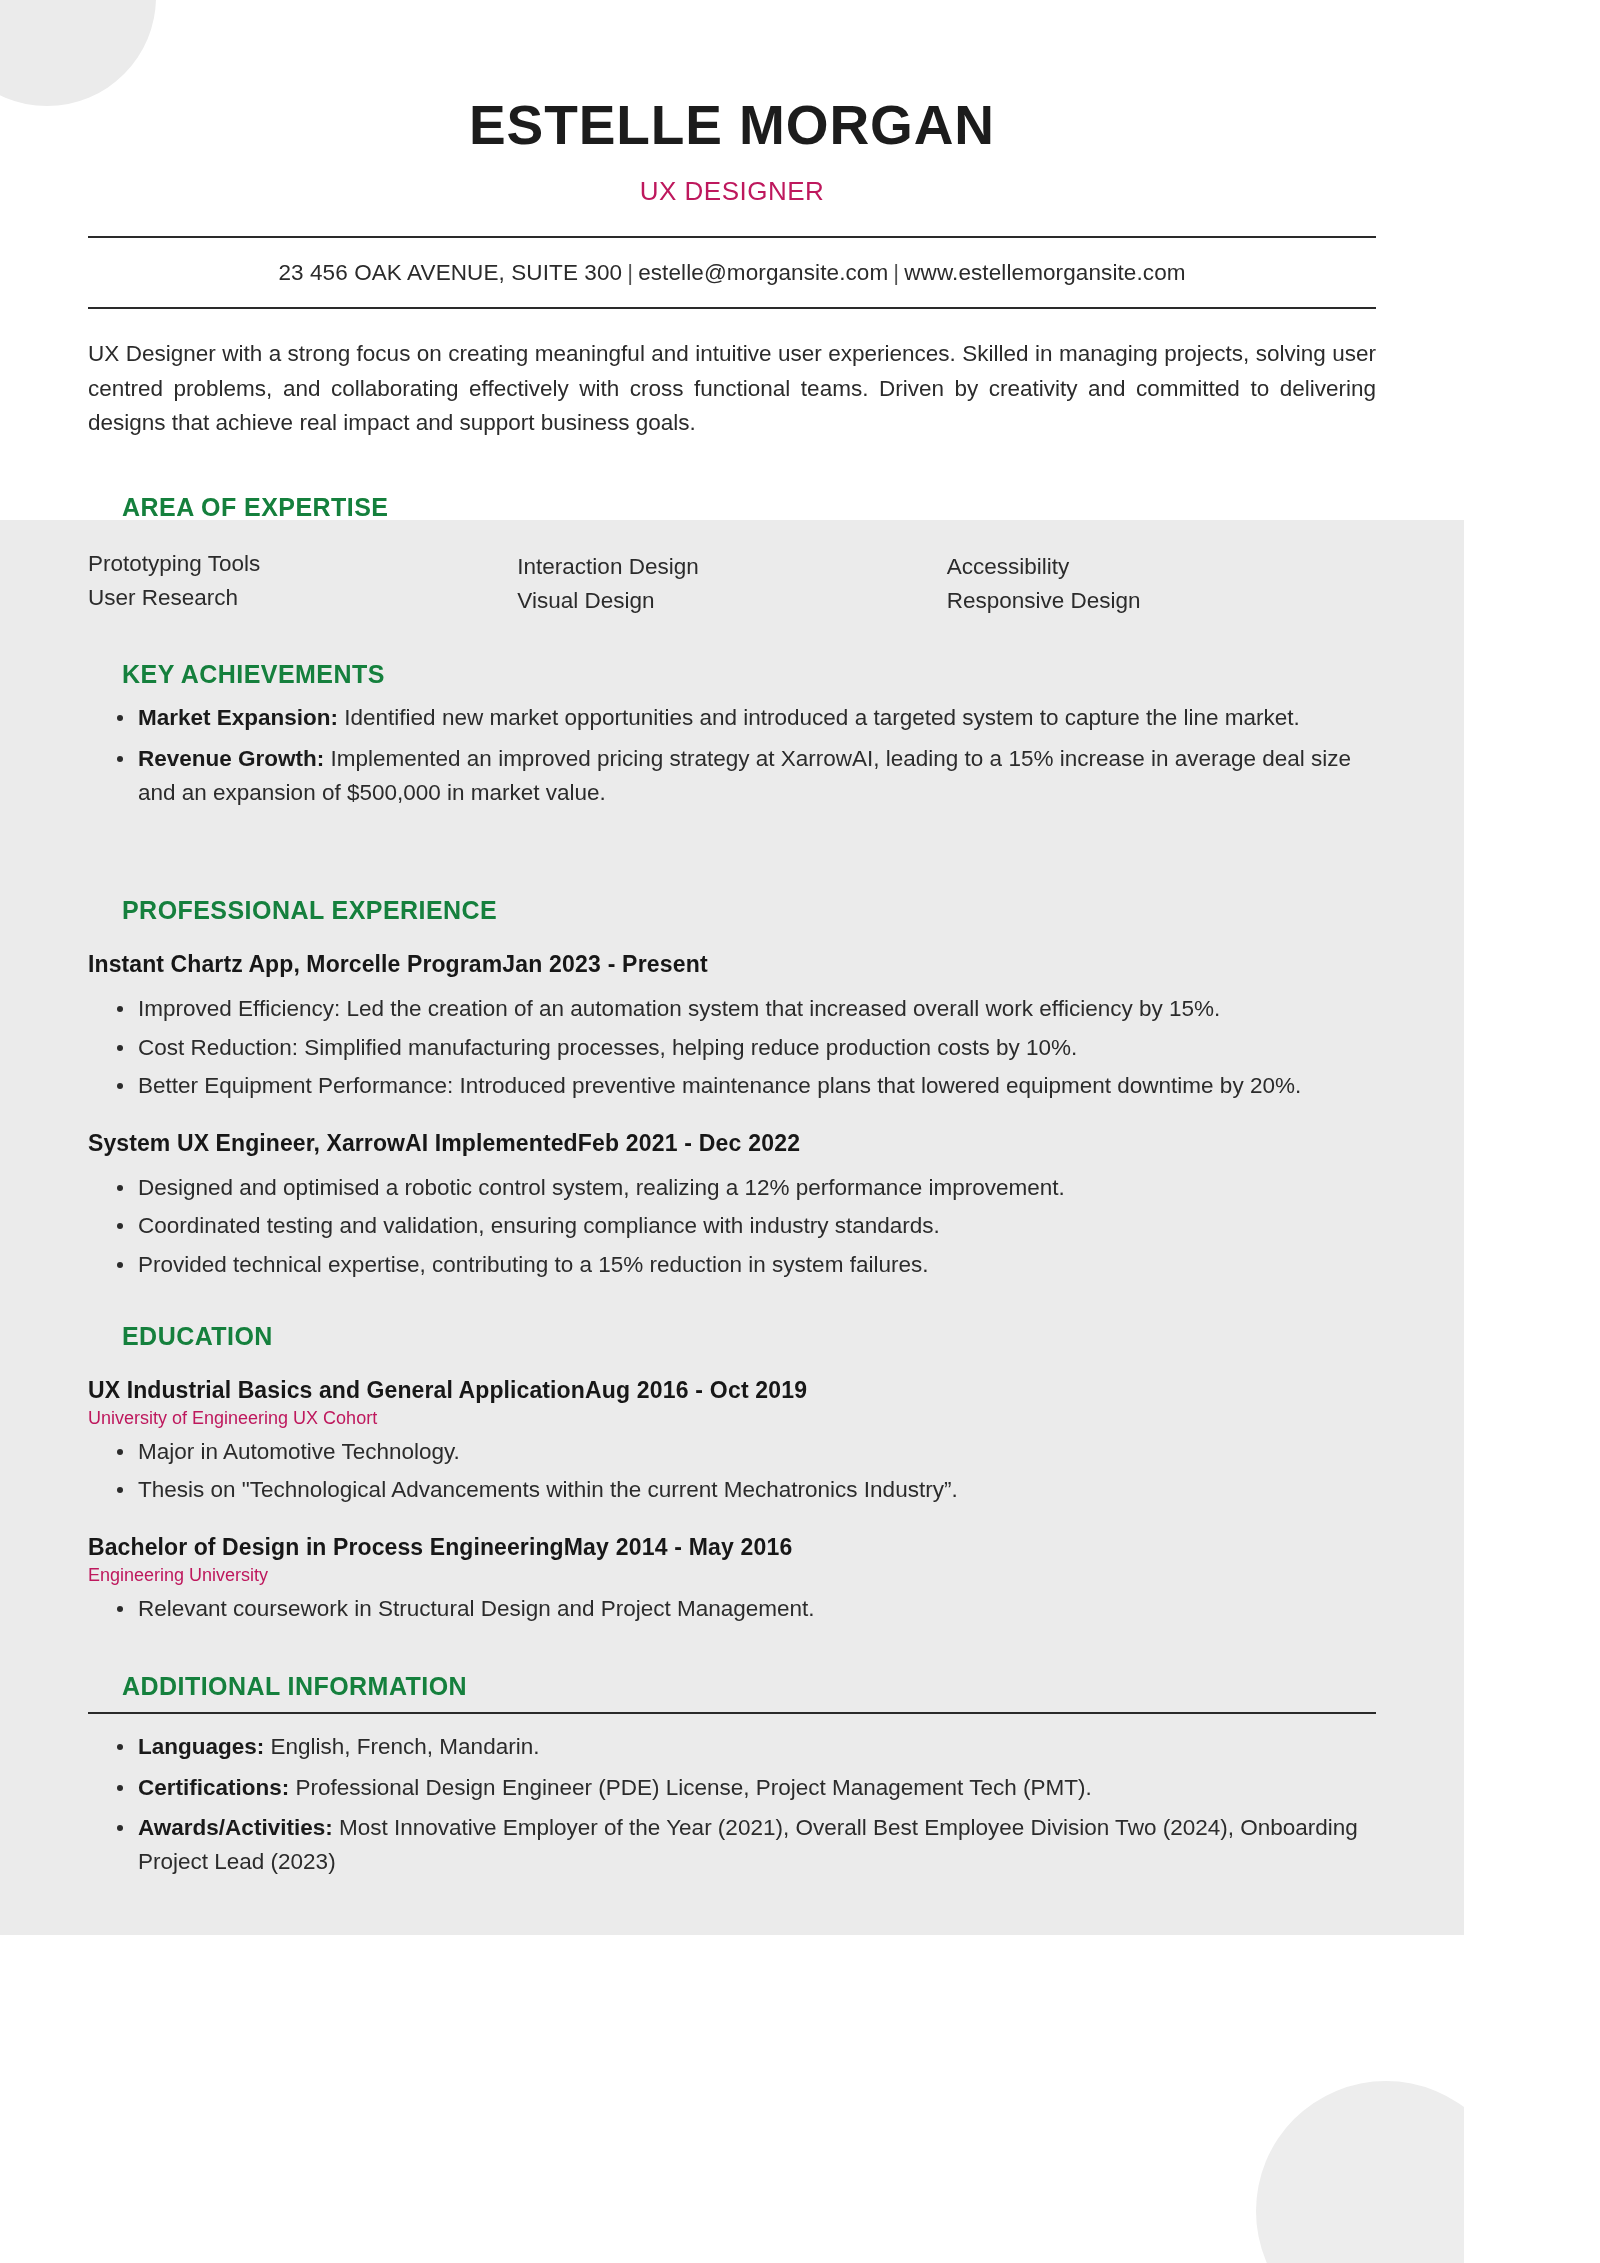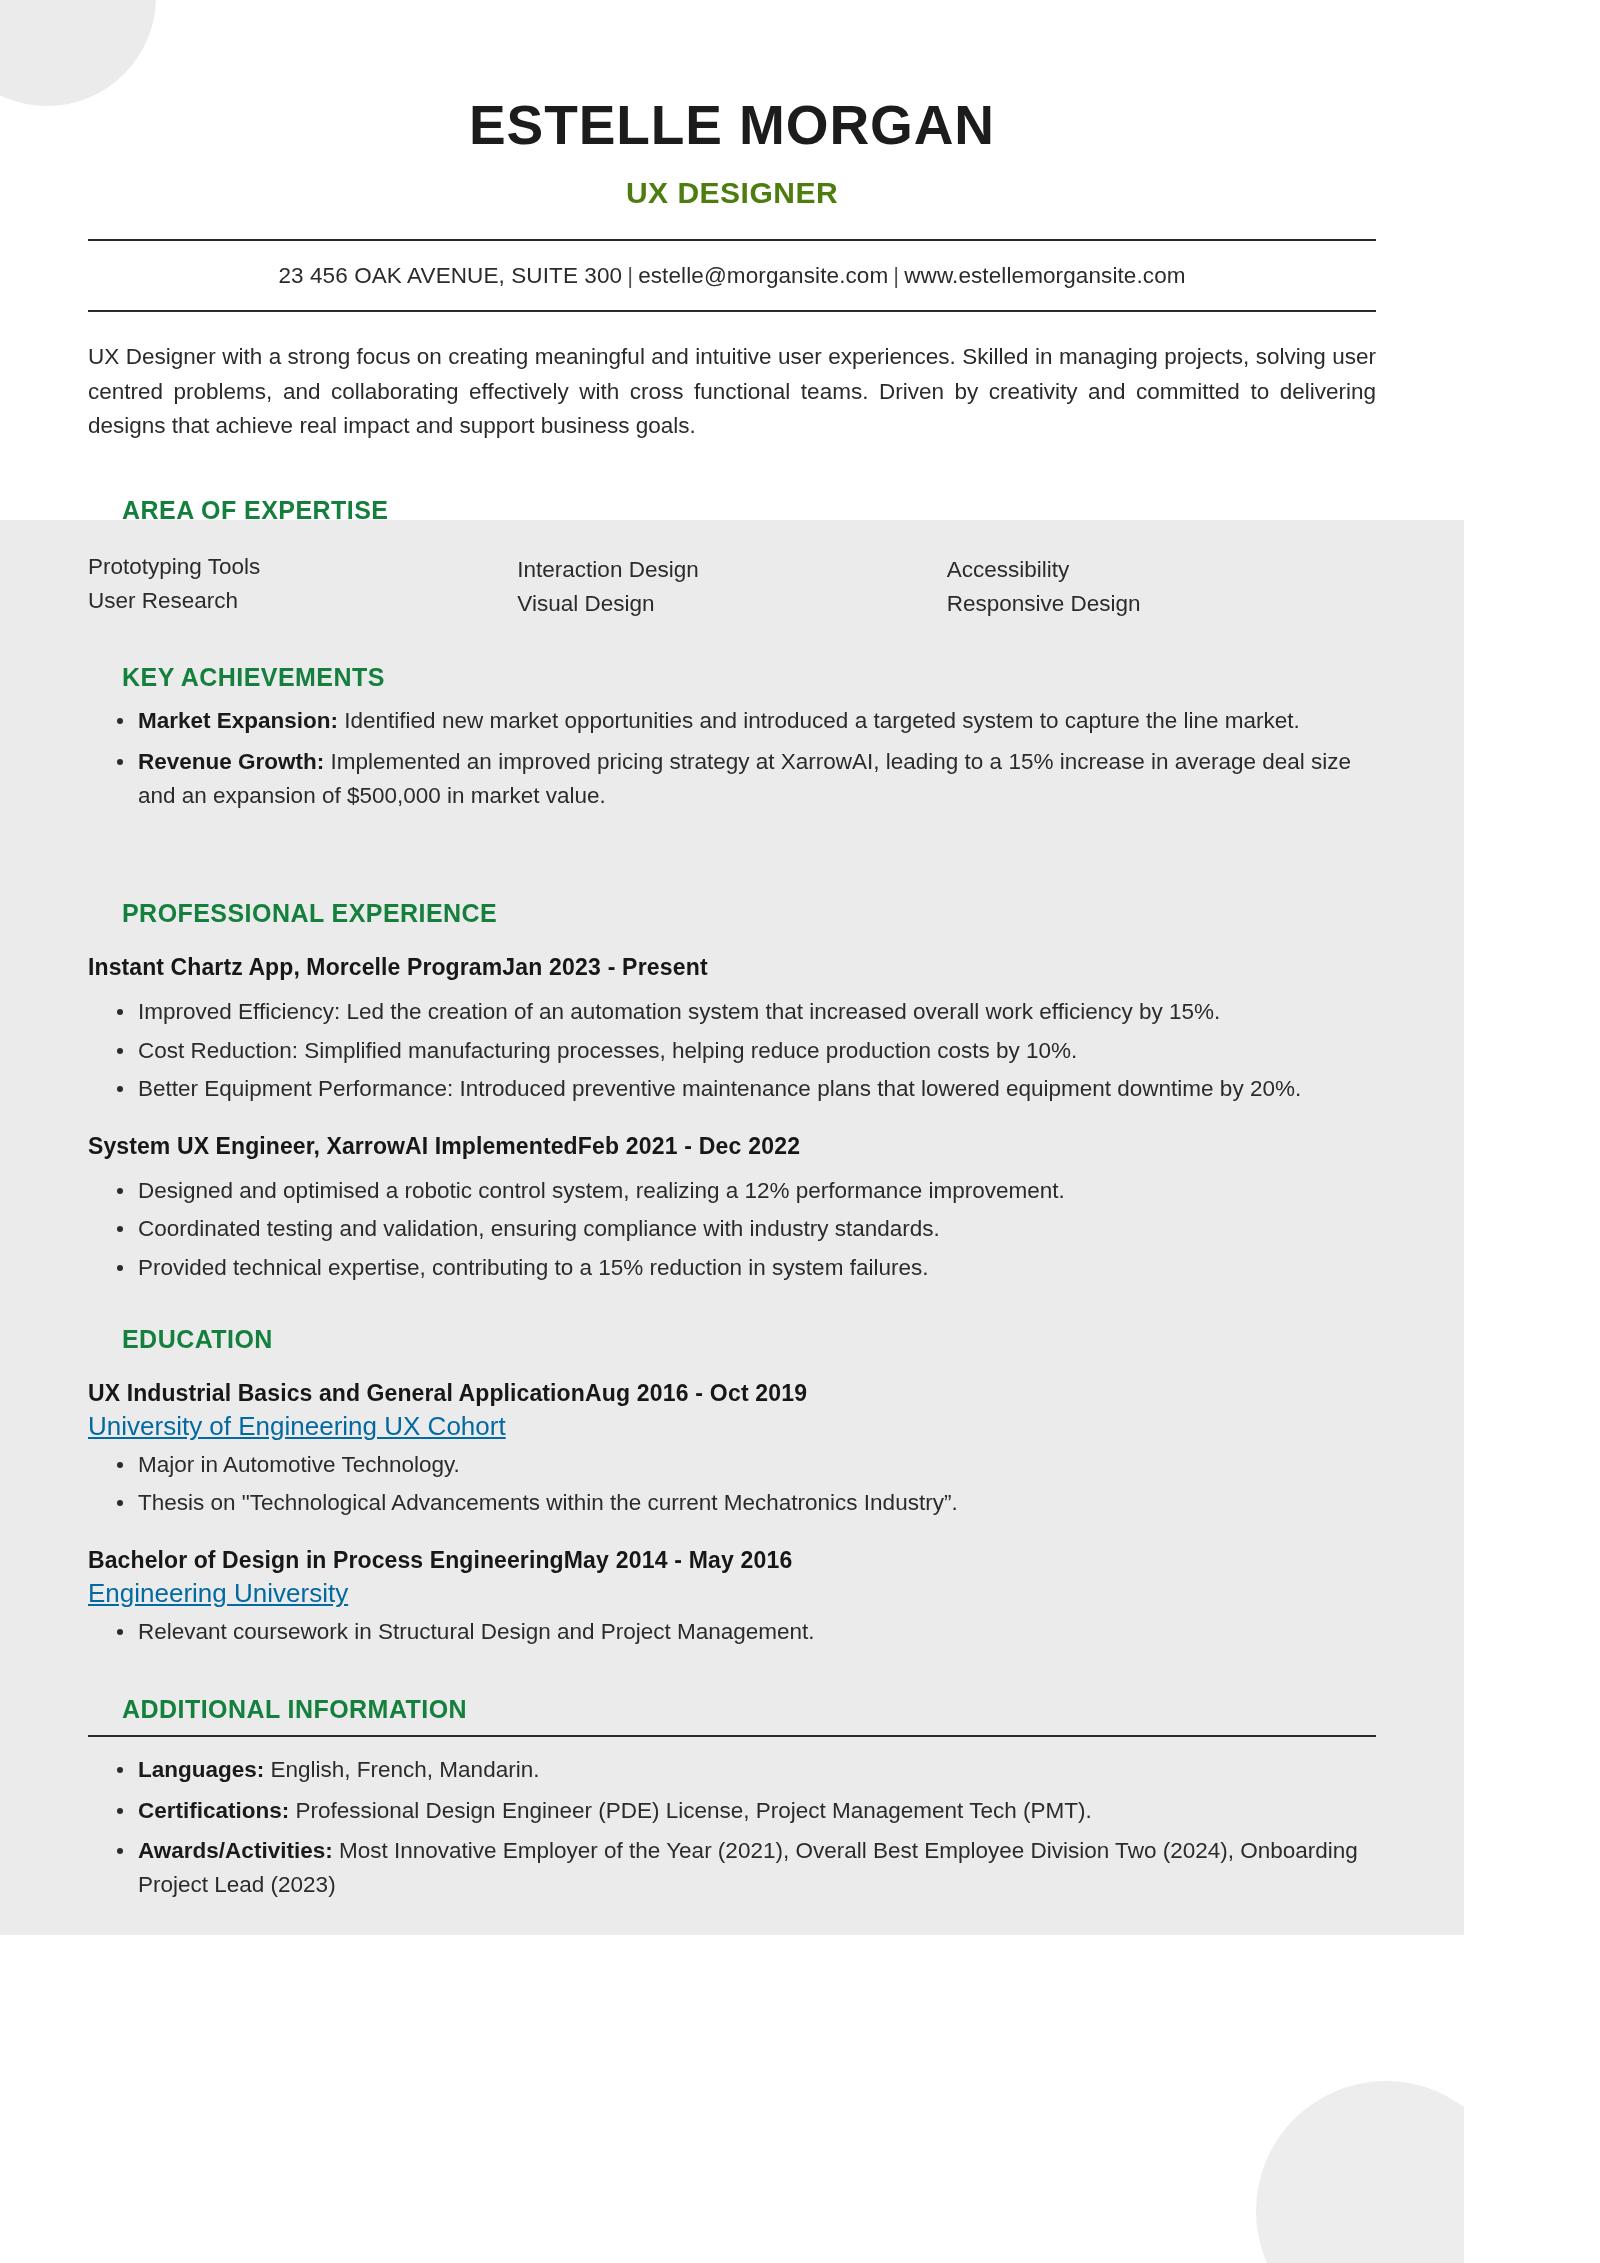--- a/index.html
+++ b/index.html
@@ -64,24 +64,24 @@
   }
   .name {
     font-size: 55px;
     font-weight: 700;
     letter-spacing: 0.9px;
     color: #1c1c1c;
     line-height: 1.06;
   }
   .role {
     margin-top: 22px;
-    font-size: 30px;
-    font-weight: 700;
+    font-size: 26px;
+    font-weight: 400;
     letter-spacing: 0.5px;
-    color: #4d7c0f;
+    color: #be185d;
   }
 
   .rule {
     border: 0;
     border-top: 2px solid #2a2a2a;
     margin: 0;
   }
   .rule-contact-top { margin-top: 29px; }
   .rule-contact-bot { margin-top: 0; }
 
@@ -175,24 +175,23 @@
     letter-spacing: 0.1px;
   }
   .entry-date {
     font-size: 23px;
     font-weight: 700;
     color: #171717;
     letter-spacing: 0.2px;
     white-space: nowrap;
   }
   .entry-sub {
-    font-size: 26px;
-    color: #0369a1;
+    font-size: 18px;
+    color: #be185d;
     padding-top: 4px;
-    text-decoration: underline;
   }
   .entry ul.bl { padding-top: 2px; }
   .entry ul.bl > li { margin-top: 4px; }
 
   .exp-wrap .entry ul.bl { padding-top: 10px; }
 
   
   .addl-wrap { padding-top: 46px; }
   .addl-wrap ul.bl { padding-top: 10px; }
 

